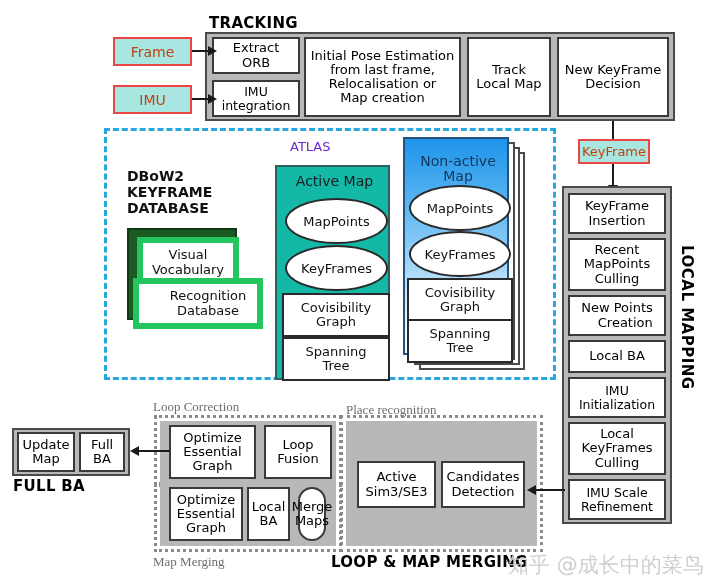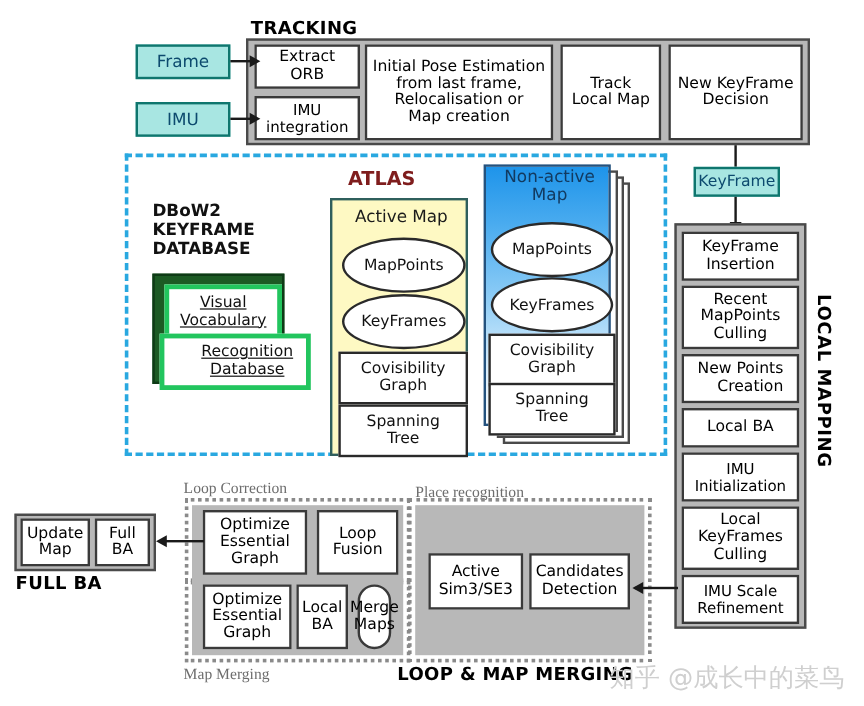--- a/index.html
+++ b/index.html
@@ -23,54 +23,54 @@
     line-height:1.08;
     font-size:13px;
     color:#000;
   }
   .graybox{
     background:#b8b8b8;
     border:2px solid #4a4a4a;
   }
   .cyanbox{
     background:#a8e6e2;
-    border:2px solid #0f766e;
-    display:flex;align-items:center;justify-content:center;
-    text-align:center;font-size:14px;color:#0c4a6e;
+    border:2px solid #ef4444;
+    display:flex;align-items:center;justify-content:center;
+    text-align:center;font-size:14px;color:#c2410c;
   }
   .sectitle{
     font-weight:bold;font-size:15px;color:#000;letter-spacing:.3px;
     position:absolute;
   }
   .greytitle{
     font-size:13px;color:#6e6e6e;position:absolute;font-family:Liberation Serif, serif;
   }
 
   
   .atlas-region{
     border:3px dashed #29a8e0;
     background:transparent;
   }
-  .atlas-label{font-weight:bold;font-size:16px;color:#7f1d1d;}
+  .atlas-label{font-weight:normal;font-size:13px;color:#6d28d9;}
 
   
   .dbow-outer{
     background:#1c5a24;
     border:2px solid #0e3a16;
     padding:4px;
   }
   .dbow-inner{
-    background:#ffffff;border:4px solid #22c55e;
-    display:flex;align-items:center;justify-content:center;
-    text-align:center;font-size:13px;line-height:1.08;text-decoration:underline;
+    background:#ffffff;border:6px solid #22c55e;
+    display:flex;align-items:center;justify-content:center;
+    text-align:center;font-size:13px;line-height:1.08;
   }
 
   
   .activemap{
-    background:#fef9c3;border:2px solid #2f5f5c;
+    background:#14b8a6;border:2px solid #2f5f5c;
   }
   .map-title{
     text-align:center;font-size:14px;color:#1b1b1b;
   }
   .ellipse{
     background:#ffffff;border:2px solid #2a2a2a;border-radius:50%;
     display:flex;align-items:center;justify-content:center;
     font-size:13px;text-align:center;
   }
   .innerwhite{
@@ -202,21 +202,21 @@
       <span style="white-space:pre-line">Spanning
 Tree</span>
     </div>
   </div>
 
   <div class="abs stackcard" style="left:419px;top:152px;width:106px;height:218px;"></div>
   <div class="abs stackcard" style="left:414px;top:147px;width:106px;height:218px;"></div>
   <div class="abs stackcard" style="left:409px;top:142px;width:106px;height:218px;"></div>
 
   <div class="abs nonactive" style="left:403px;top:137px;width:106px;height:218px;">
-    <div class="nonactive-title" style="position:absolute;left:0;top:2px;width:106px;line-height:1.1;white-space:pre-line;">Non-active
+    <div class="nonactive-title" style="position:absolute;left:0;top:15px;width:106px;line-height:1.1;white-space:pre-line;">Non-active
 Map</div>
     <div class="ellipse" style="position:absolute;left:4px;top:46px;width:98px;height:42px;">
       <span>MapPoints</span>
     </div>
     <div class="ellipse" style="position:absolute;left:4px;top:92px;width:98px;height:42px;">
       <span>KeyFrames</span>
     </div>
     <div class="innerwhite" style="position:absolute;left:2px;top:139px;width:102px;height:40px;">
       <span style="white-space:pre-line">Covisibility
 Graph</span>

